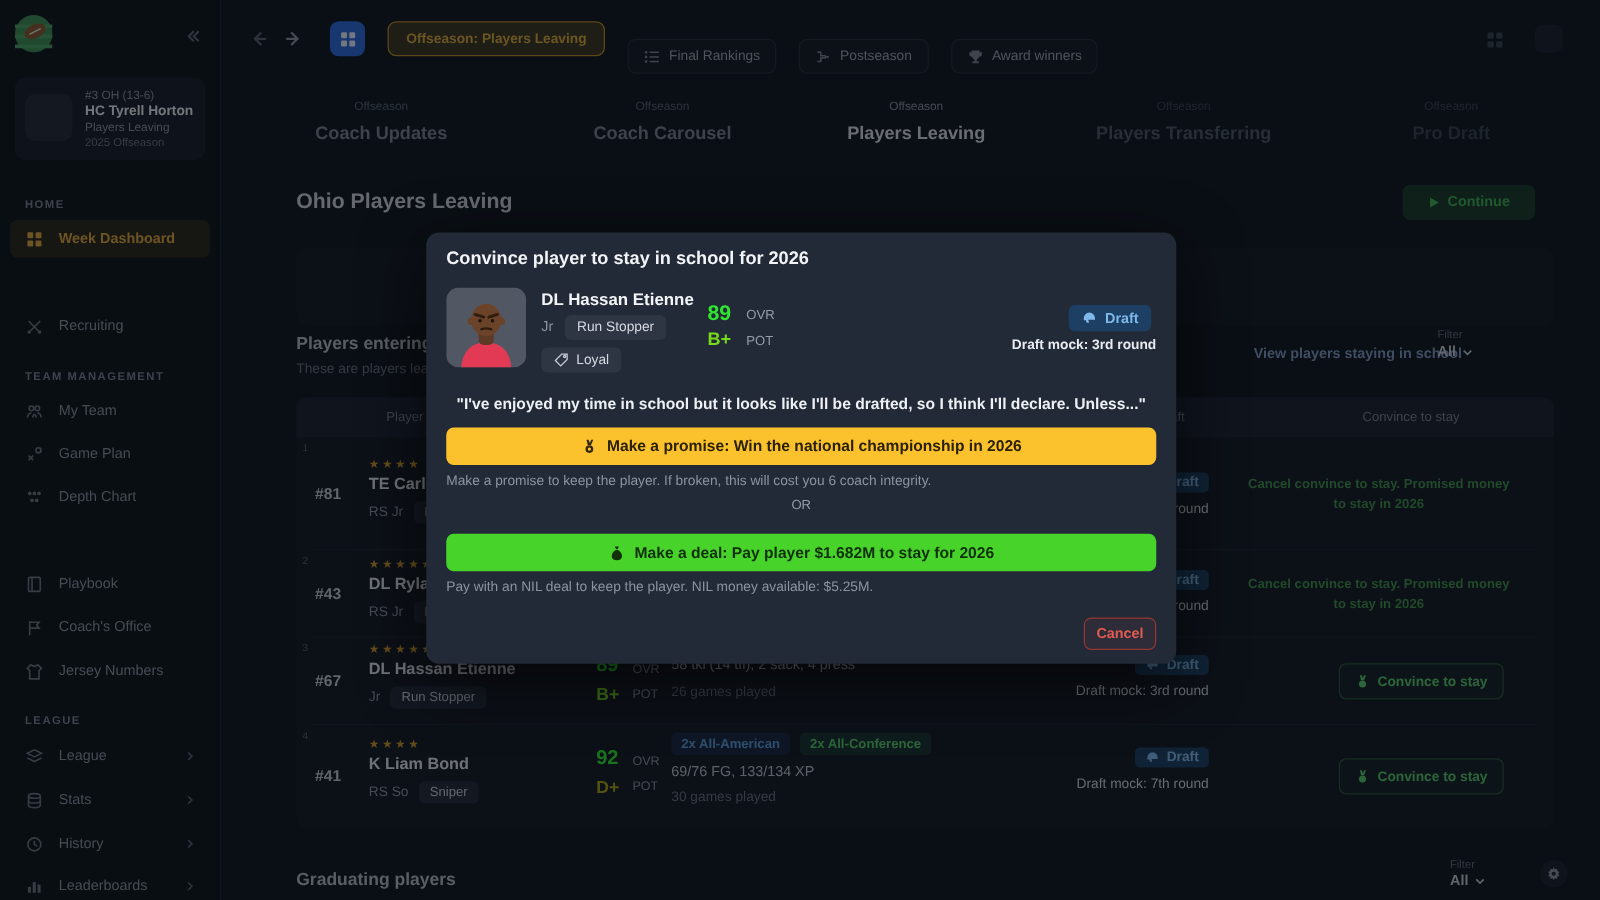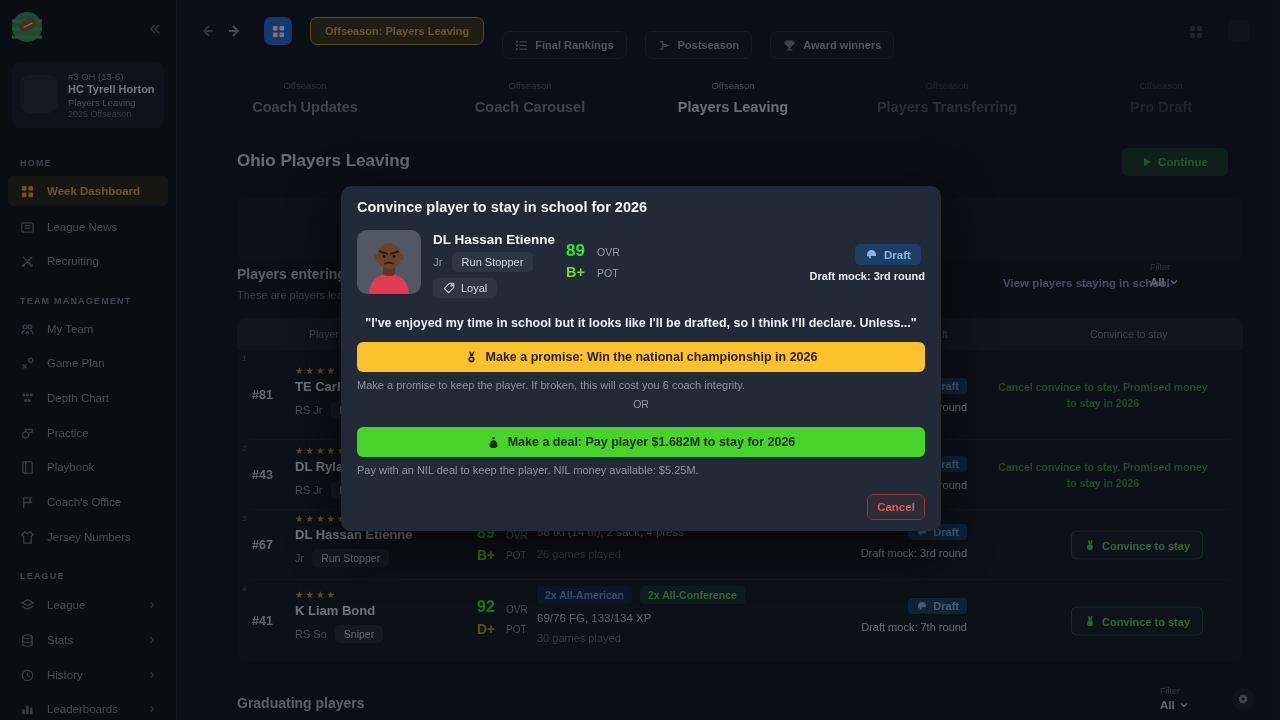--- a/index.html
+++ b/index.html
@@ -23,21 +23,21 @@
   .sitem.active{background:rgba(240,180,46,.12);color:#e0a33b;font-weight:bold;}
   .sitem.active .sic{color:#e0a33b;}
   .sitem .chev{margin-left:auto;margin-right:12px;color:#5b6576;}
   
   .topbar{position:absolute;left:176px;top:0;width:1104px;height:62px;display:flex;align-items:center;gap:10px;padding-left:22px;box-sizing:border-box;}
   .navarrow{width:18px;height:18px;cursor:pointer;}
   .bluebtn{width:28px;height:28px;border-radius:7px;background:#2d66d9;display:flex;align-items:center;justify-content:center;cursor:pointer;margin-left:10px;}
   .amberpill{height:26px;border-radius:7px;border:1px solid #b98a23;background:rgba(185,138,35,.25);color:#d9a93c;
              font-size:11px;font-weight:bold;display:flex;align-items:center;padding:0 14px;margin-left:8px;cursor:pointer;}
   .ghostbtn{height:26px;border-radius:7px;border:1px solid #242c3a;background:rgba(255,255,255,.02);color:#9aa3b0;
-            font-size:11px;font-weight:bold;display:flex;align-items:center;gap:7px;padding:0 12px;margin-left:8px;cursor:pointer;margin-top:28px;}
+            font-size:11px;font-weight:normal;display:flex;align-items:center;gap:7px;padding:0 12px;margin-left:8px;cursor:pointer;margin-top:28px;}
   .ghostbtn .gic{color:#7a8492;}
   .tbfaint{position:absolute;top:24px;color:#39414e;}
   
   .tab{position:absolute;top:80px;width:180px;text-align:center;cursor:pointer;}
   .tab .eyebrow{font-size:9.5px;color:#566070;}
   .tab .tlabel{margin-top:8px;font-size:14.5px;font-weight:bold;color:#79818e;}
   .tab.t3 .tlabel{color:#d7dbe1;}
   .tab.t3 .eyebrow{color:#8b93a0;}
   .tab.t4 .eyebrow,.tab.t5 .eyebrow{color:#3a4250;}
   .tab.t4 .tlabel{color:#4e5663;}
@@ -156,29 +156,20 @@
       <span class="sic">
           <svg width="15" height="15" viewBox="0 0 16 16" fill="currentColor">
             <rect x="2" y="2" width="5" height="5" rx="1"></rect>
             <rect x="9" y="2" width="5" height="5" rx="1"></rect>
             <rect x="2" y="9" width="5" height="5" rx="1"></rect>
             <rect x="9" y="9" width="5" height="5" rx="1"></rect>
           </svg>
         </span>
       <span>Week Dashboard</span>
     </div>
-    <div class="sitem" style="top:212px">
-      <span class="sic">
-          <svg width="15" height="15" viewBox="0 0 16 16" fill="none" stroke="currentColor" stroke-width="1.4">
-            <rect x="2" y="3" width="12" height="10" rx="1.5"></rect>
-            <path d="M5 6h6M5 9h6"></path>
-          </svg>
-        </span>
-      <span>League News</span>
-    </div>
     <div class="sitem" style="top:246px">
       <span class="sic">
           <svg width="15" height="15" viewBox="0 0 16 16" fill="none" stroke="currentColor" stroke-width="1.4">
             <path d="M3 3l10 10M13 3L3 13M3 11v2h2M13 11v2h-2"></path>
           </svg>
         </span>
       <span>Recruiting</span>
     </div>
 
     <span class="secttl" style="top:296px">TEAM MANAGEMENT</span>
@@ -206,29 +197,20 @@
       <span class="sic">
           <svg width="15" height="15" viewBox="0 0 16 16" fill="currentColor">
             <circle cx="4" cy="4" r="1.6"></circle>
             <circle cx="8" cy="4" r="1.6"></circle>
             <circle cx="12" cy="4" r="1.6"></circle>
             <circle cx="6" cy="10" r="1.6"></circle>
             <circle cx="10" cy="10" r="1.6"></circle>
           </svg>
         </span>
       <span>Depth Chart</span>
-    </div>
-    <div class="sitem" style="top:418px">
-      <span class="sic">
-          <svg width="15" height="15" viewBox="0 0 16 16" fill="none" stroke="currentColor" stroke-width="1.4">
-            <circle cx="6" cy="9.5" r="3.2"></circle>
-            <path d="M6 6.3V3.5h7v2.8l-4 1"></path>
-          </svg>
-        </span>
-      <span>Practice</span>
     </div>
     <div class="sitem" style="top:452px">
       <span class="sic">
           <svg width="15" height="15" viewBox="0 0 16 16" fill="none" stroke="currentColor" stroke-width="1.4">
             <rect x="3" y="2" width="10" height="12" rx="1"></rect>
             <path d="M6 2v12"></path>
           </svg>
         </span>
       <span>Playbook</span>
     </div>

